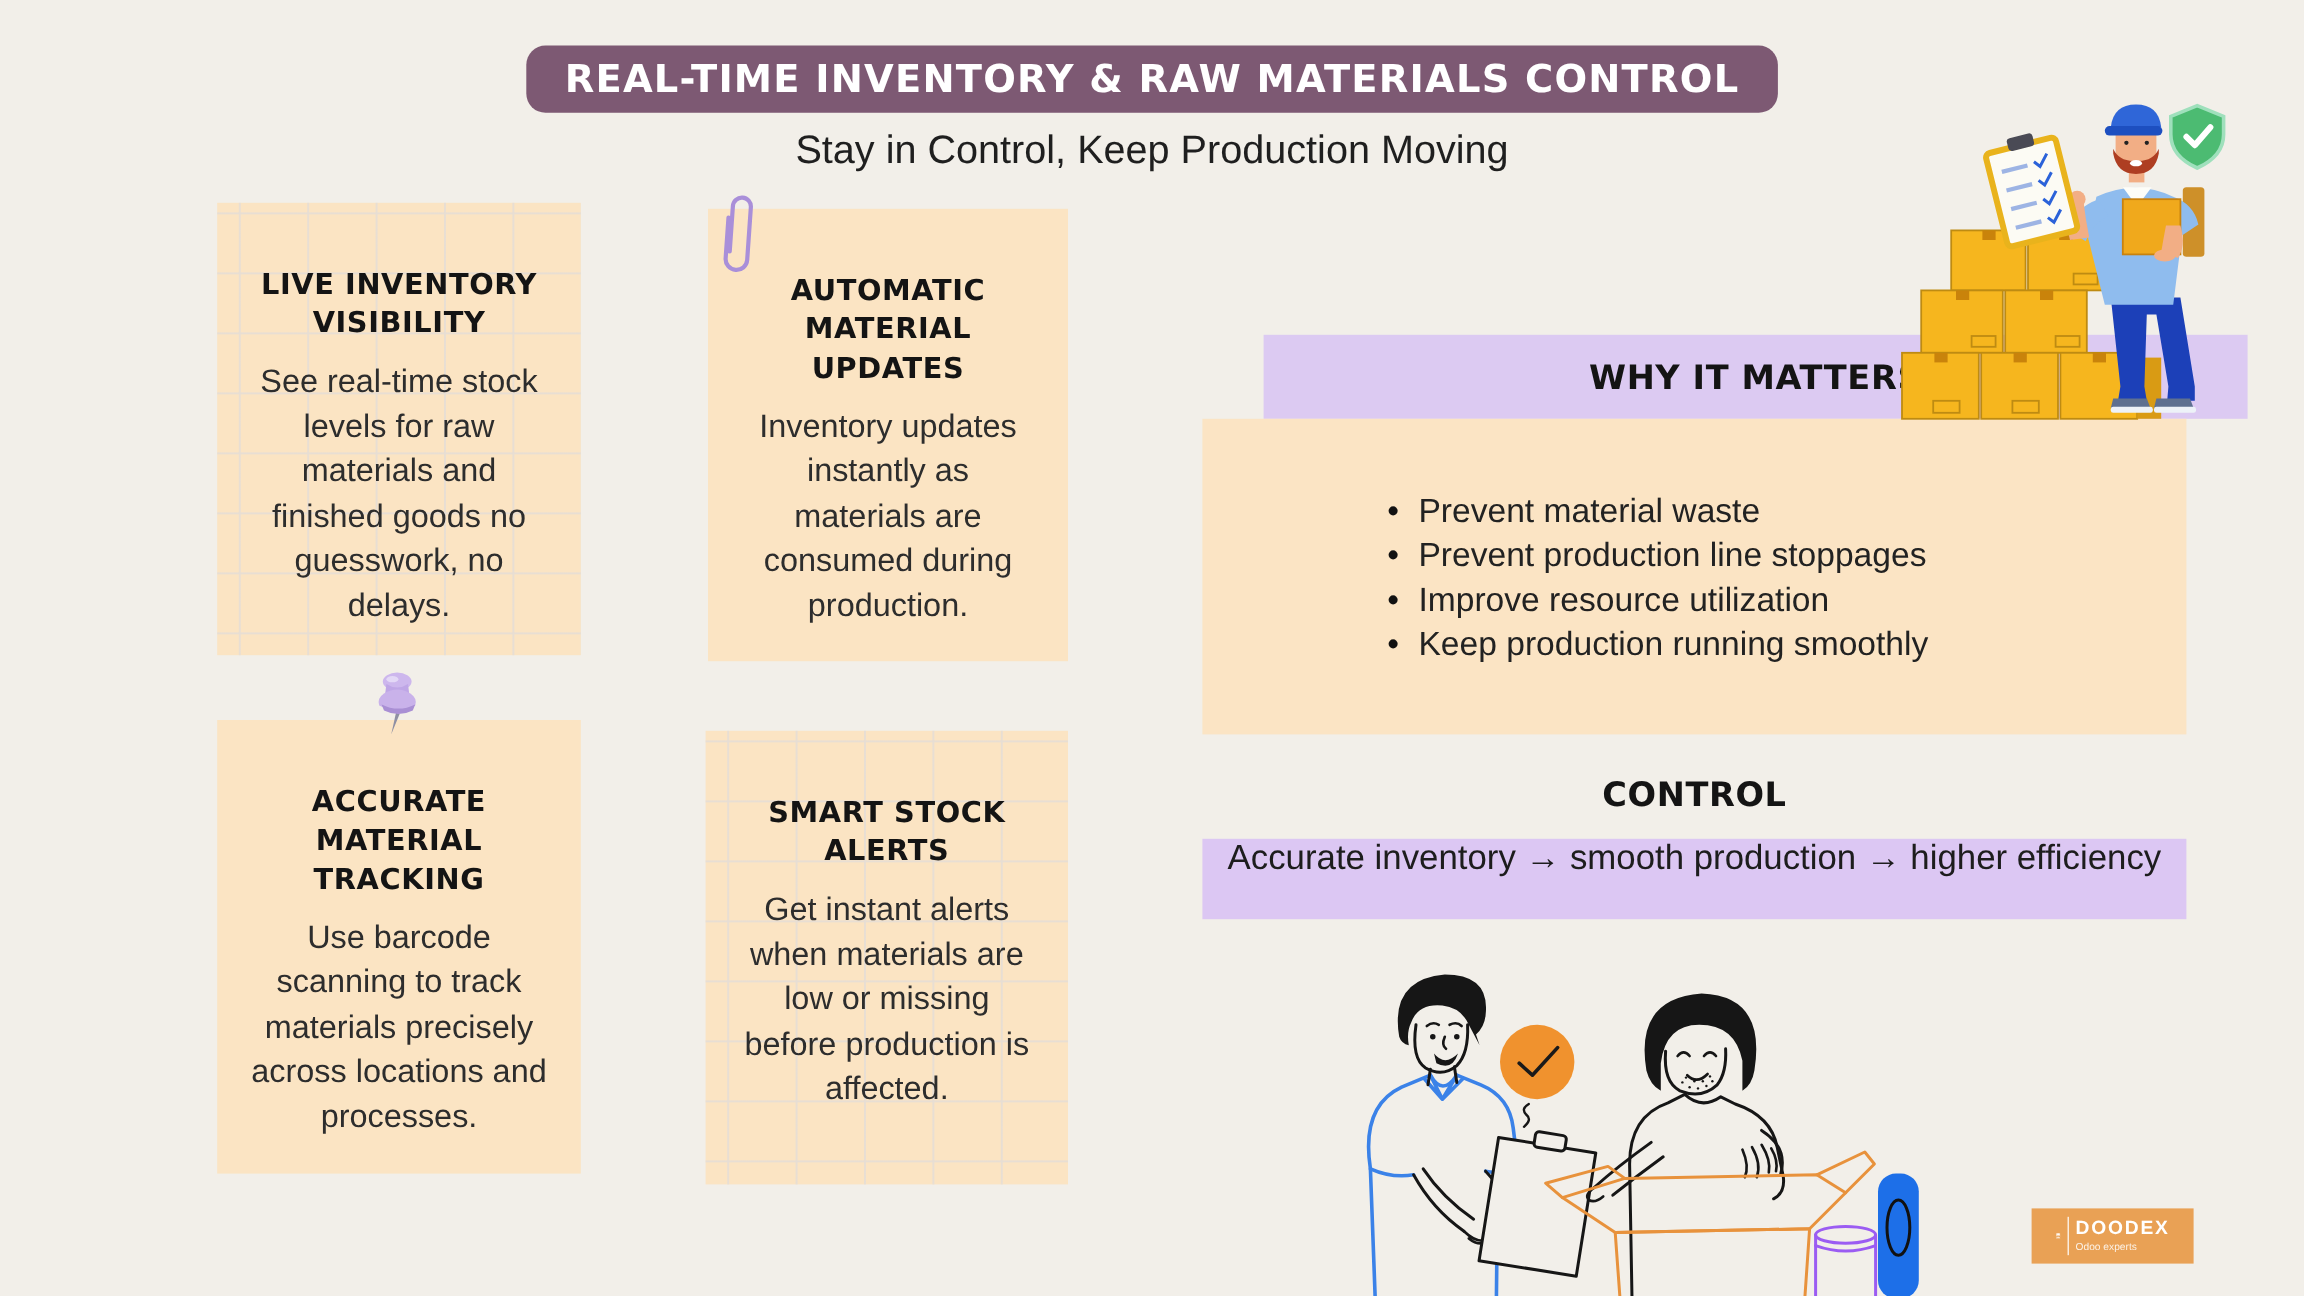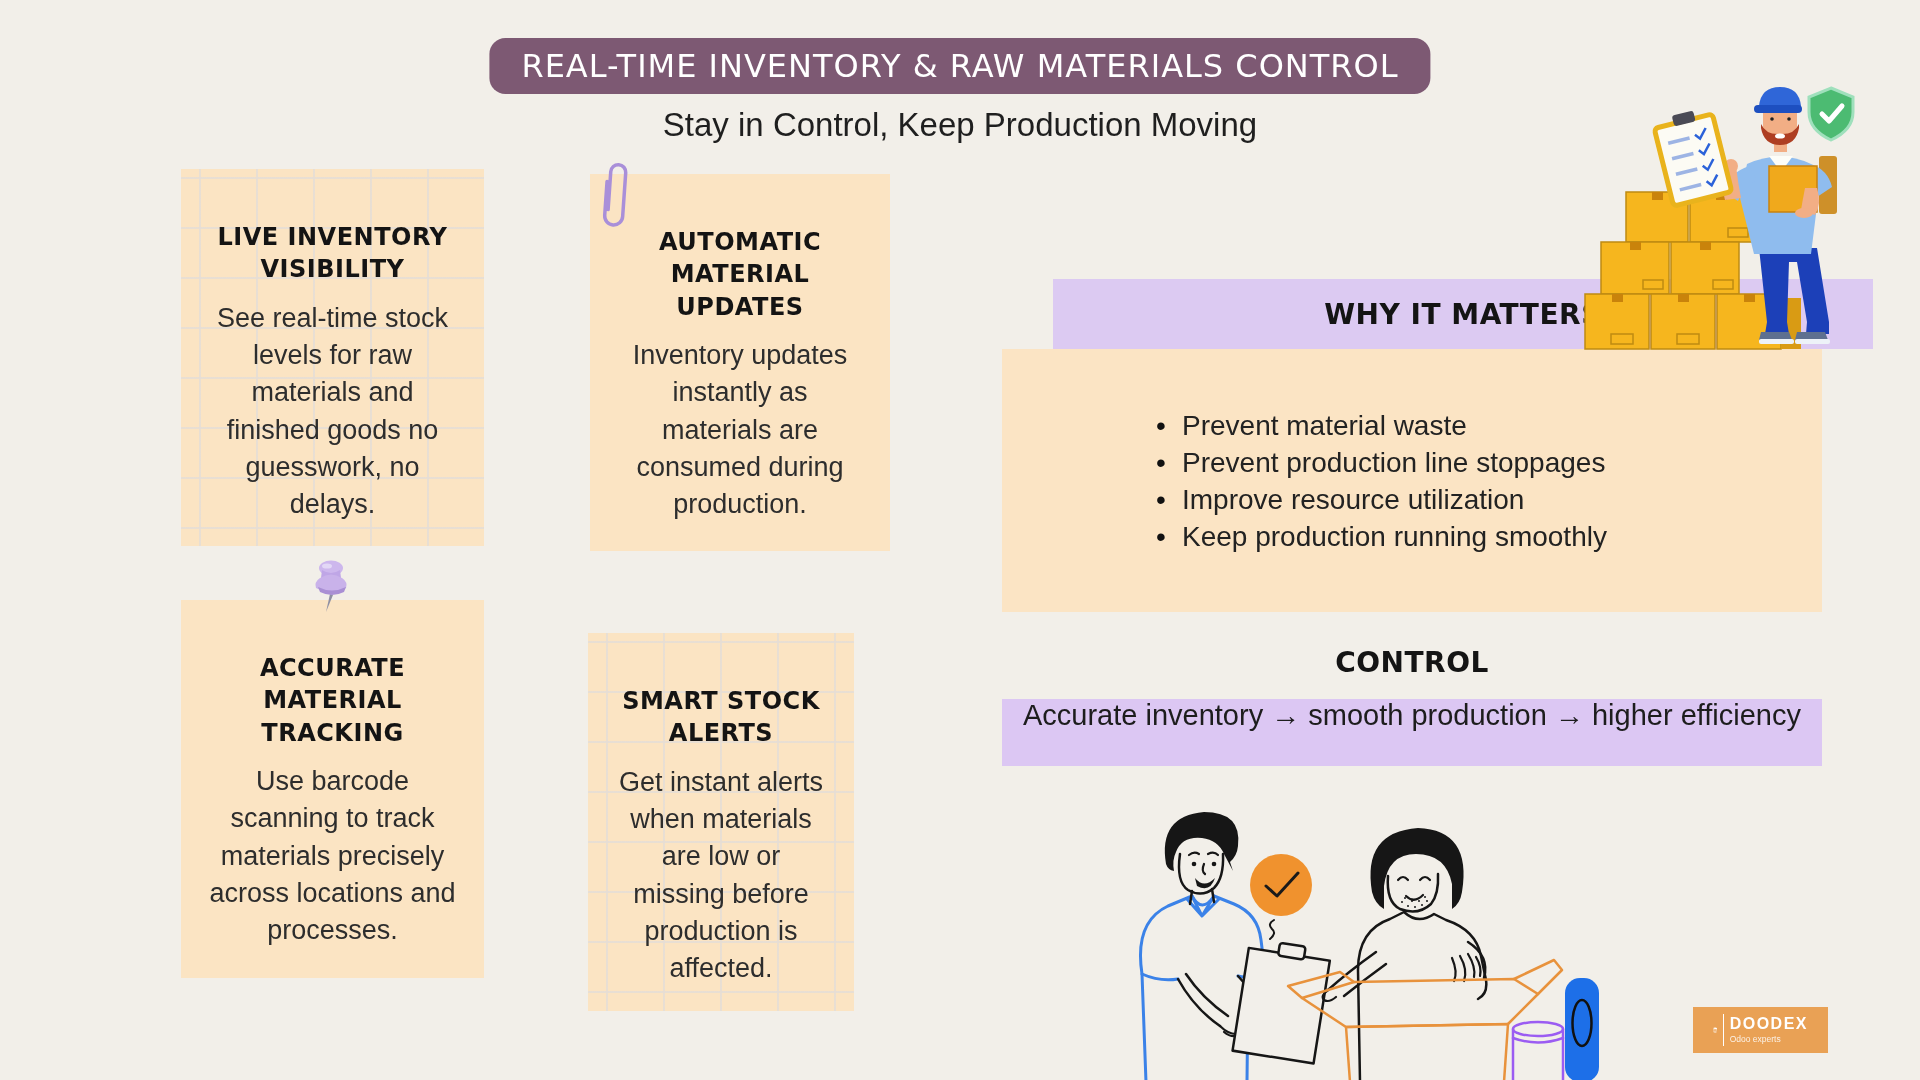--- a/index.html
+++ b/index.html
@@ -7,21 +7,21 @@
   .page {
     position:relative; width:1920px; height:1080px;
     background:#F2EFE9; overflow:hidden;
     font-family:"Liberation Sans", sans-serif; color:#1c1c1c;
   }
 
   
   .title-banner {
     position:absolute; top:38px; left:50%; transform:translateX(-50%);
     background:#7D5973; color:#ffffff; border-radius:16px;
-    padding:9px 32px; font-size:32px; font-weight:400; letter-spacing:1px;
+    padding:9px 32px; font-size:32px; font-weight:700; letter-spacing:1px;
     white-space:nowrap; font-family:"DejaVu Sans", sans-serif;
   }
   .subtitle {
     position:absolute; top:106px; left:50%; transform:translateX(-50%);
     font-size:33px; color:#1f1f1f; white-space:nowrap;
   }
 
   
   .note {
     position:absolute; background:#FBE4C3; padding:52px 28px 0;
@@ -38,21 +38,21 @@
     font-weight:800; font-size:24px; line-height:1.35; text-align:center;
     color:#141414; letter-spacing:.5px; white-space:pre-line; margin:0 auto 14px;
   }
   .note-body {
     font-size:27px; line-height:1.38; text-align:center; color:#2d2d2d;
     max-width:276px; margin:0 auto;
   }
   #note-1 { left:181px; top:169px; width:303px; height:377px; }
   #note-2 { left:590px; top:174px; width:300px; height:377px; }
   #note-3 { left:181px; top:600px; width:303px; height:378px; }
-  #note-4 { left:588px; top:633px; width:266px; height:378px; }
+  #note-4 { left:588px; top:609px; width:302px; height:378px; }
 
   .paperclip { position:absolute; left:596px; top:156px; z-index:3; }
   .pushpin   { position:absolute; left:308px; top:558px; z-index:3; }
 
   
   .why-header {
     position:absolute; left:1053px; top:279px; width:820px; height:70px;
     background:#DCCAF2; display:flex; align-items:center; justify-content:center;
     z-index:1;
   }

